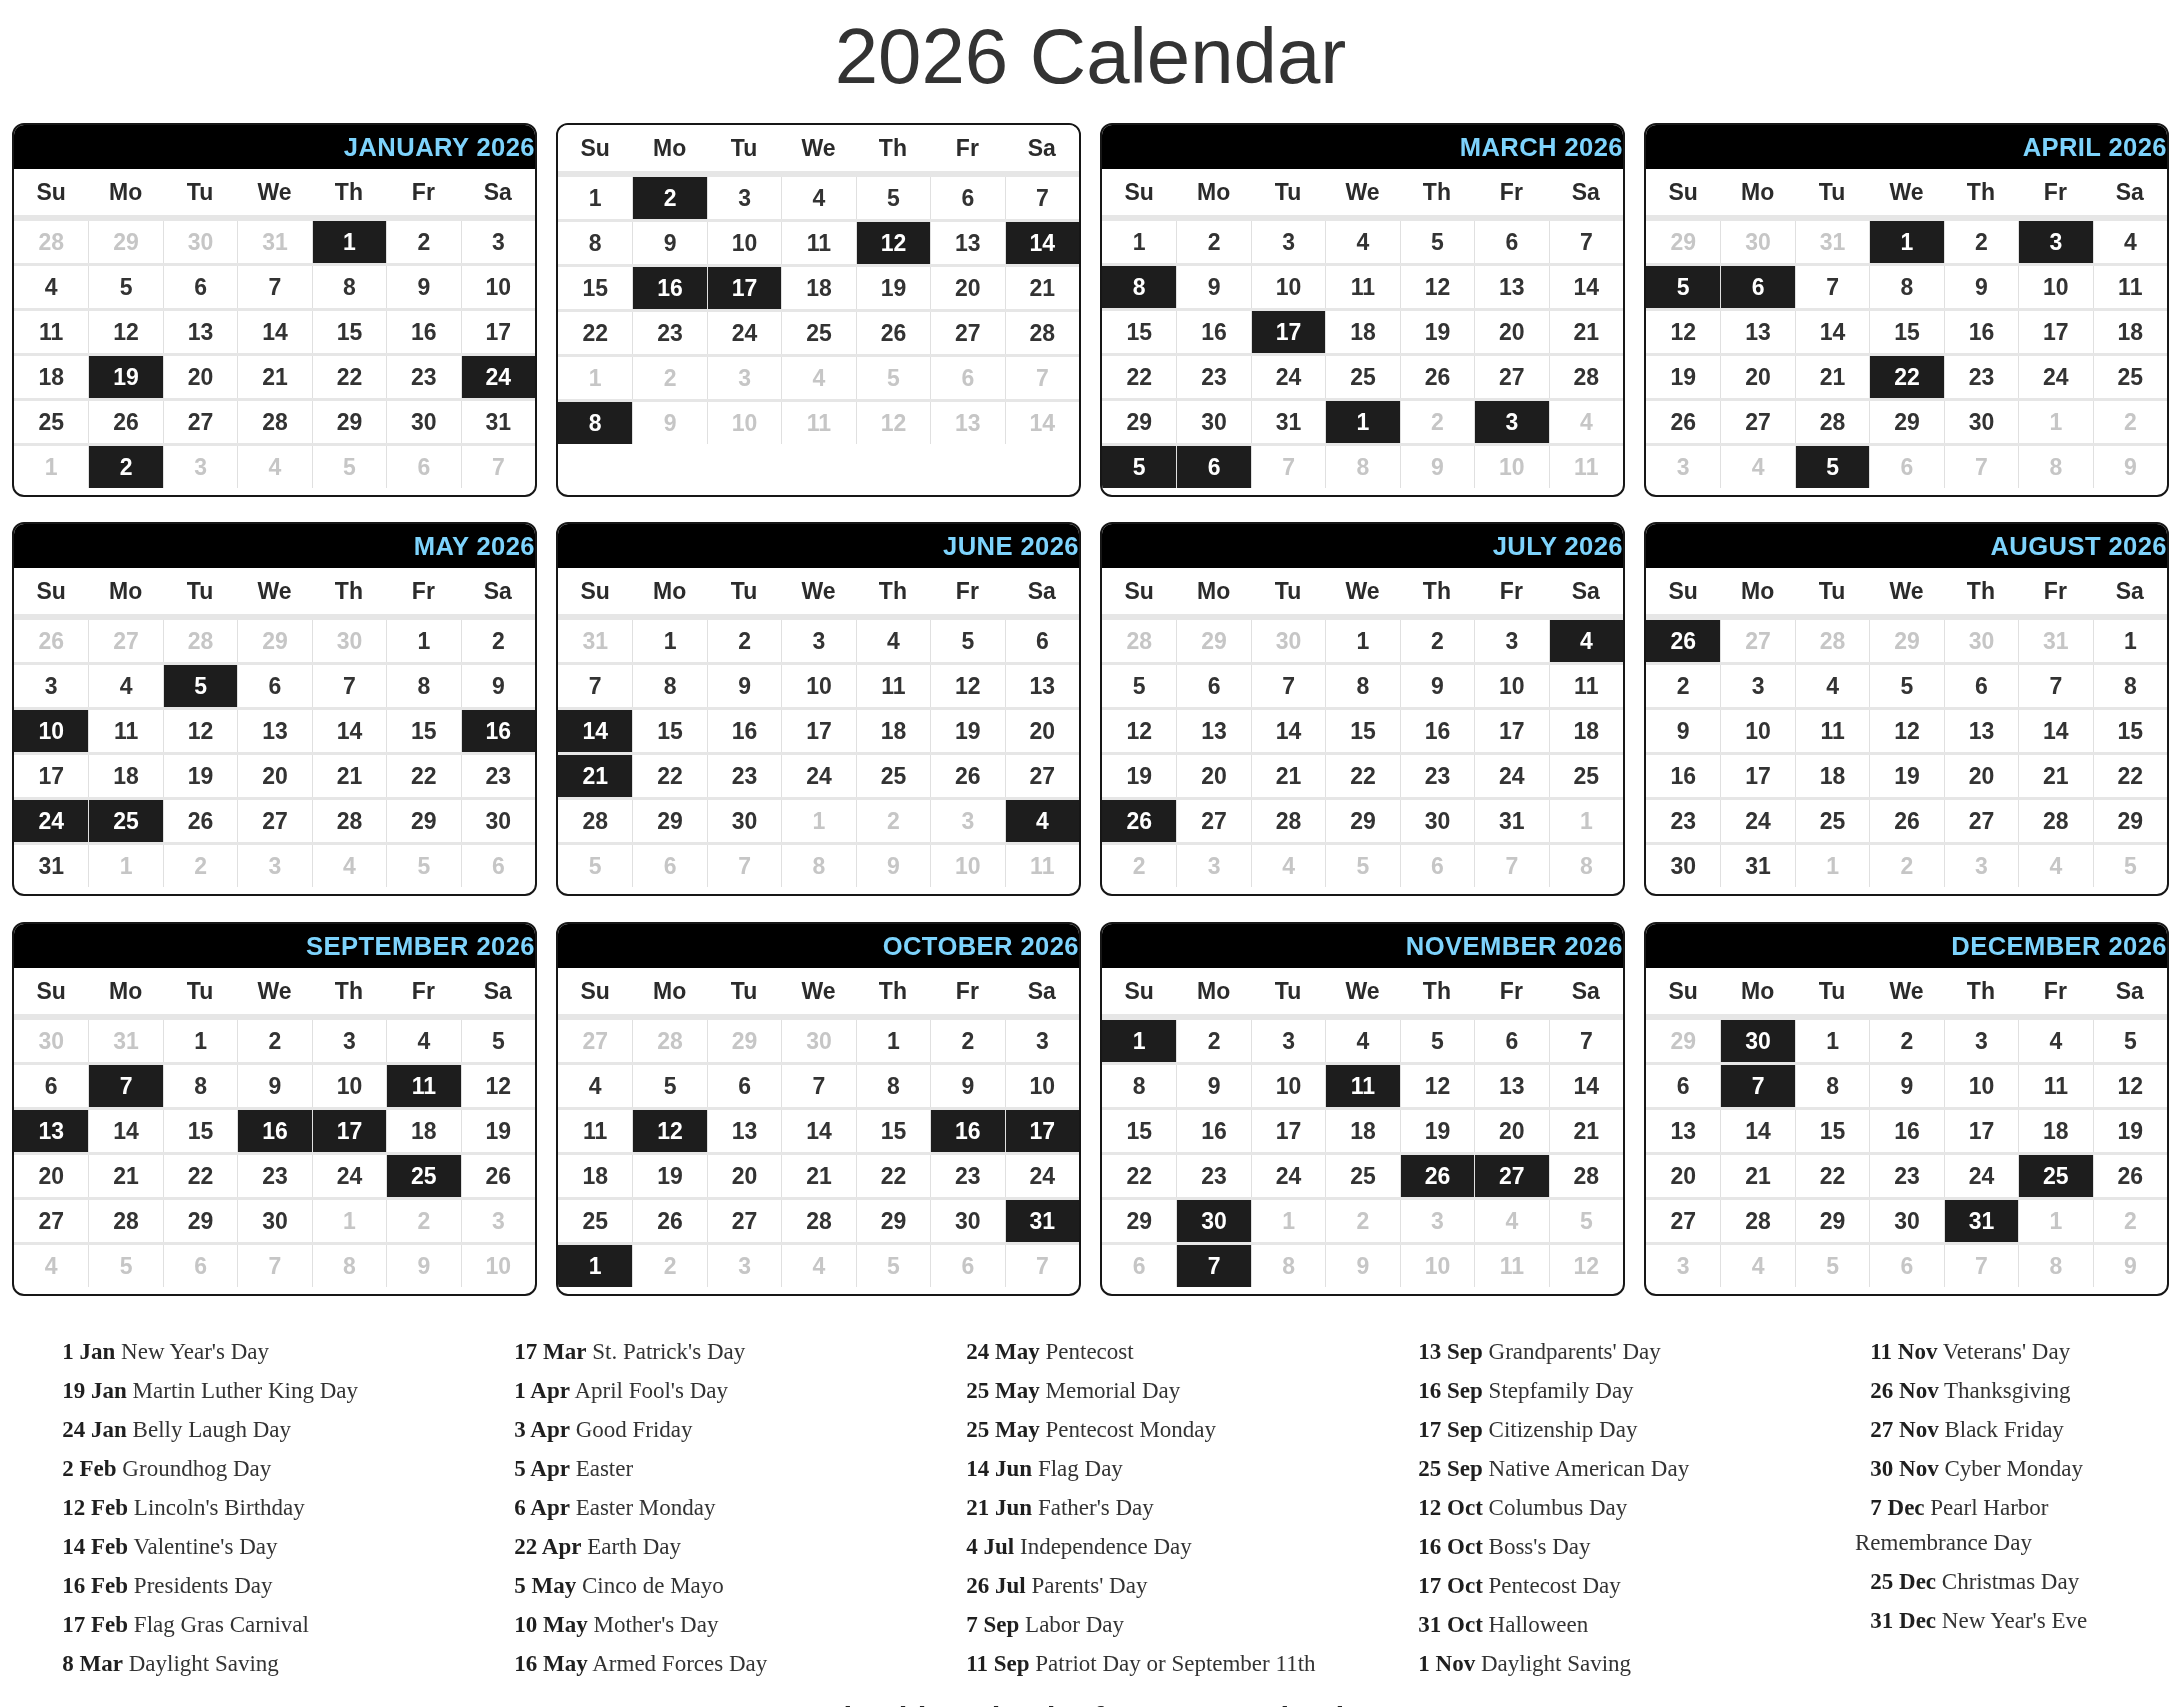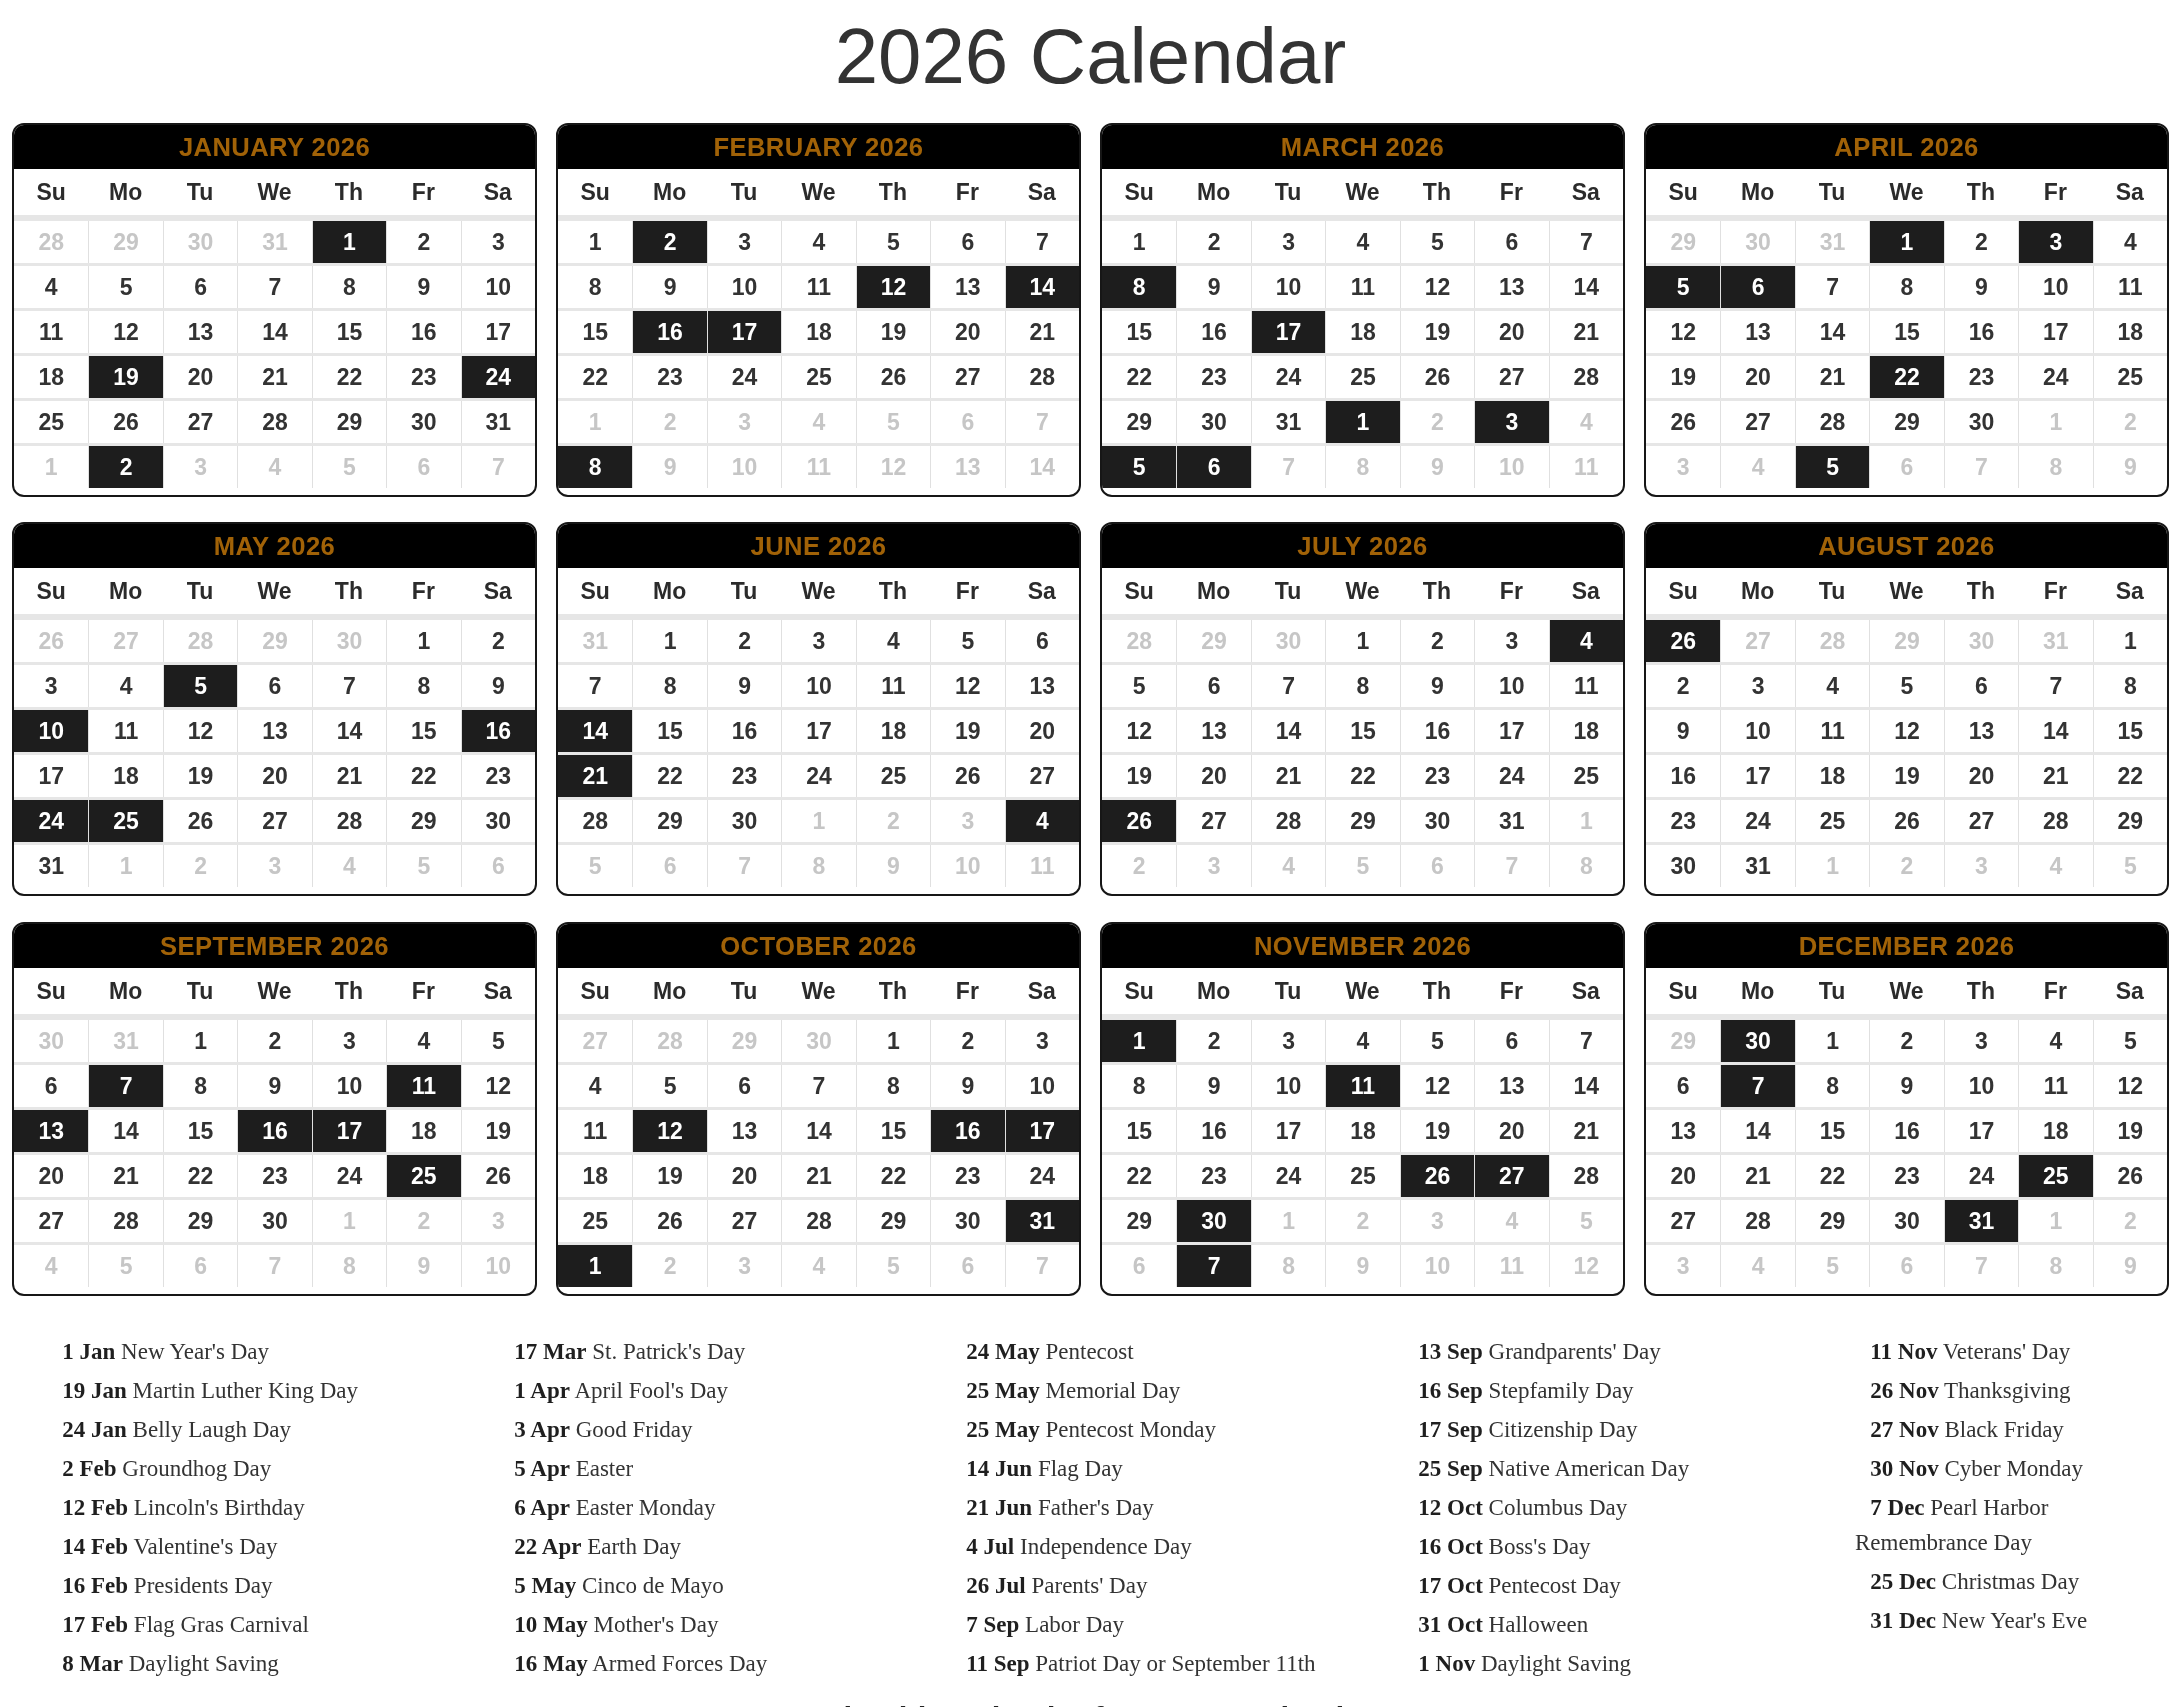--- a/index.html
+++ b/index.html
@@ -25,21 +25,21 @@
     display:grid;grid-template-columns:repeat(4,1fr);
     column-gap:19px;row-gap:25.6px;
     padding:22px 12px 0 12px;
   }
   .month{
     border:2.6px solid var(--month-border);
     border-radius:12px;overflow:hidden;background:#ffffff;
     padding-bottom:6.8px;
   }
   .month-header{
-    background:var(--header-bg);color:#a16207;text-align:center;
+    background:var(--header-bg);color:#7dd3fc;text-align:right;
     font-weight:700;font-size:25.6px;line-height:44px;letter-spacing:0.4px;
   }
   .weekdays{display:grid;grid-template-columns:repeat(7,1fr);background:#ffffff;}
   .wd{text-align:center;font-weight:700;font-size:23px;line-height:46px;color:#2b2b2b;}
   .week{display:grid;grid-template-columns:repeat(7,1fr);border-top:3.4px solid var(--row-band);}
   .weekdays + .week{border-top:6px solid var(--row-band);}
   .cell{
     text-align:center;font-size:23px;font-weight:600;
     color:var(--date-text);height:42px;line-height:42px;
   }
@@ -126,21 +126,20 @@
           <div class="cell muted">1</div>
           <div class="cell muted hl">2</div>
           <div class="cell muted">3</div>
           <div class="cell muted">4</div>
           <div class="cell muted">5</div>
           <div class="cell muted">6</div>
           <div class="cell muted">7</div>
         </div>
       </section>
       <section class="month">
-        <div class="month-header">FEBRUARY 2026</div>
         <div class="weekdays">
           <span class="wd">Su</span>
           <span class="wd">Mo</span>
           <span class="wd">Tu</span>
           <span class="wd">We</span>
           <span class="wd">Th</span>
           <span class="wd">Fr</span>
           <span class="wd">Sa</span>
         </div>
         <div class="week">

